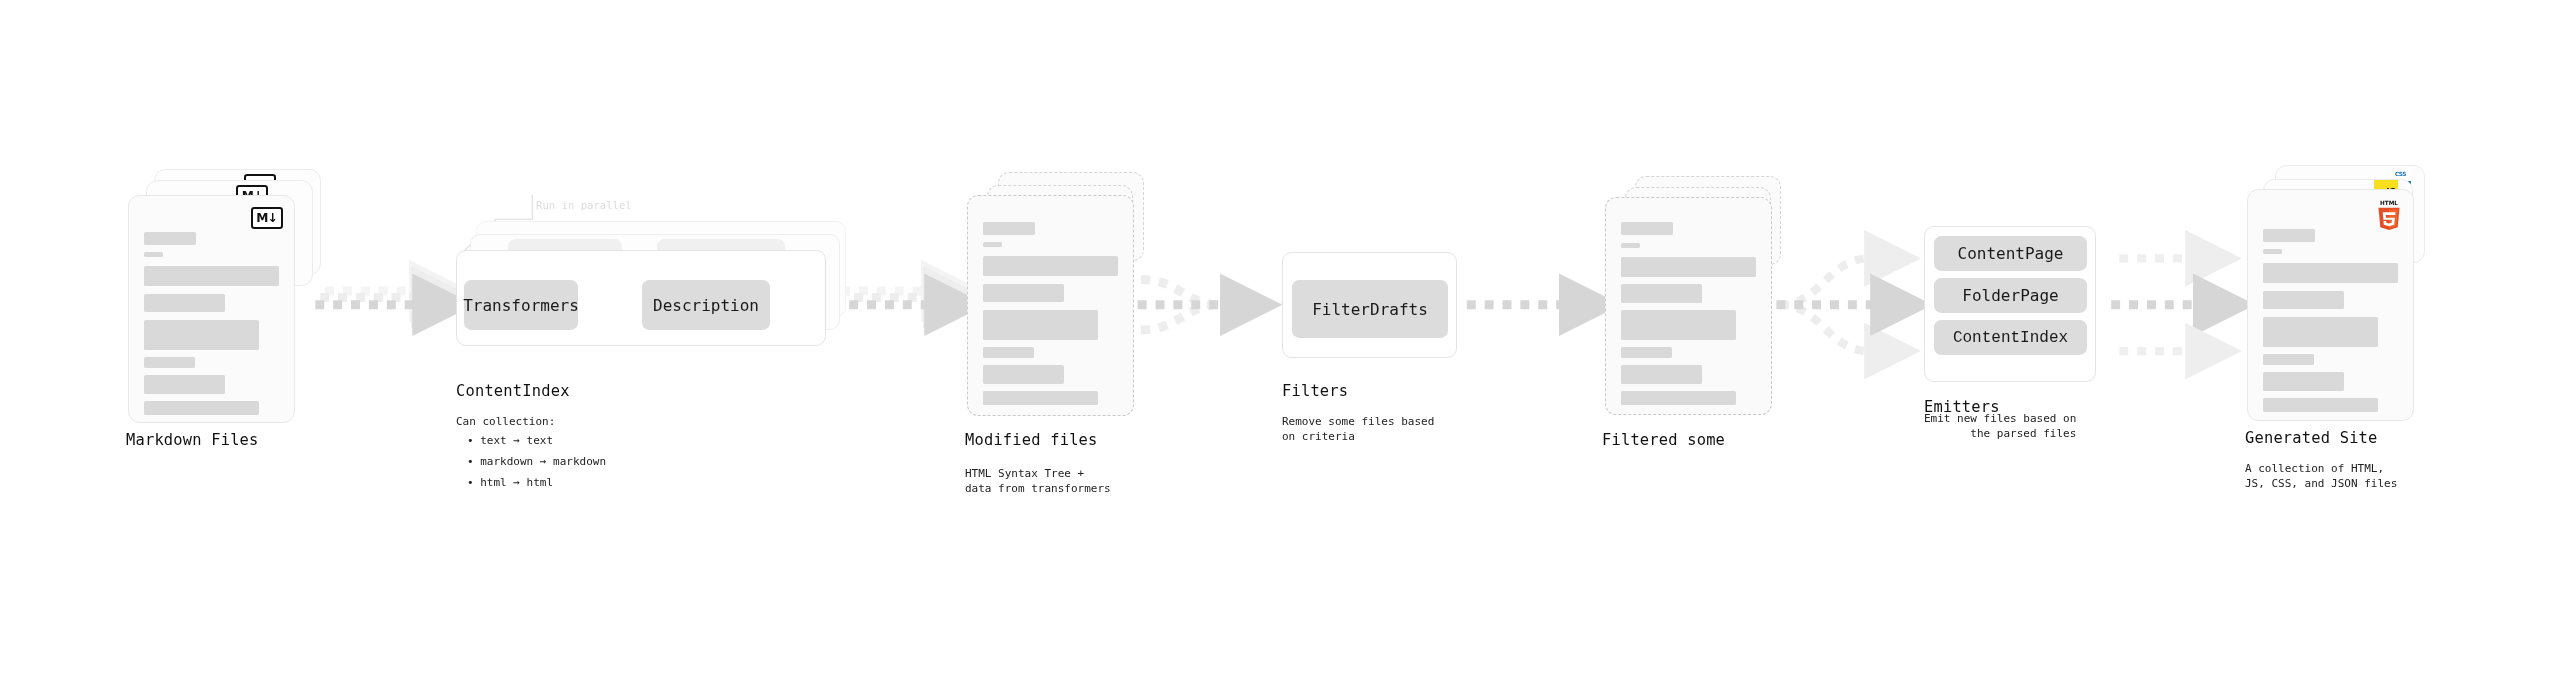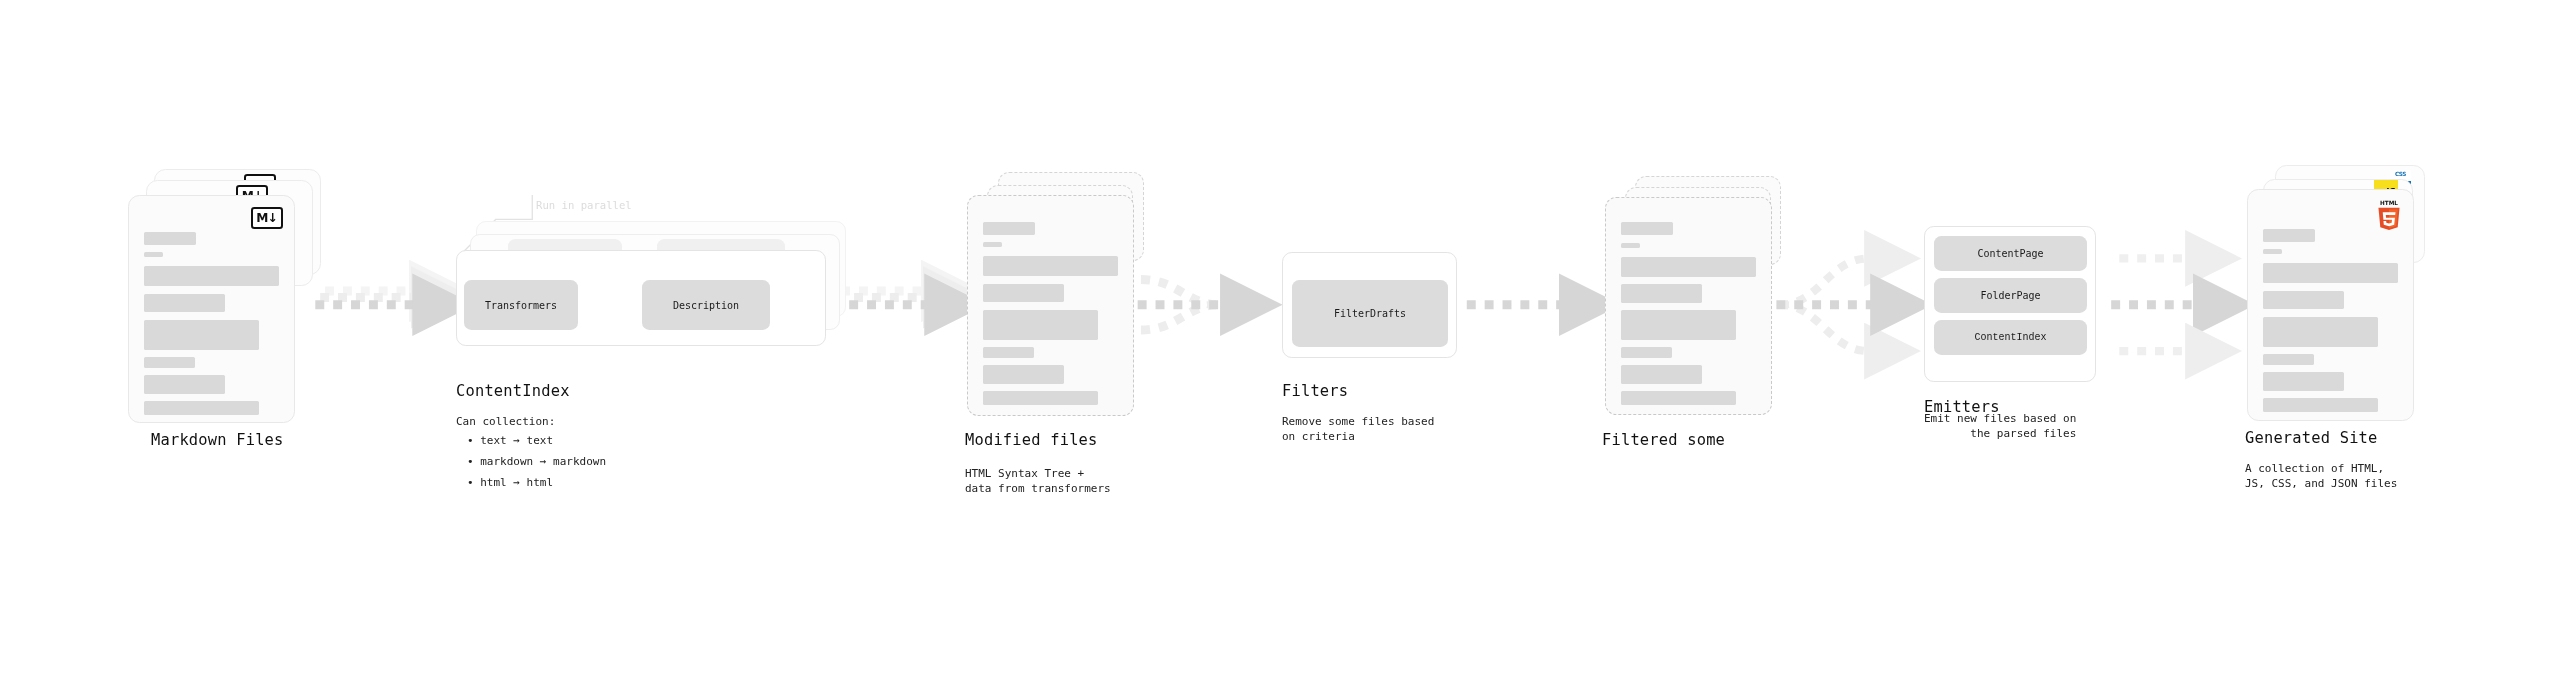--- a/index.html
+++ b/index.html
@@ -53,21 +53,21 @@
   
   .stagebox{
     position:absolute;box-sizing:border-box;
     border:1.3px solid #e4e4e4;border-radius:9.8px;background:#fff;
   }
   .stagebox.ghostlayer{background:#fdfdfd;border-color:#efefef;}
   .pill{
     position:absolute;box-sizing:border-box;
     background:#dcdcdc;border-radius:7.3px;
     display:flex;align-items:center;justify-content:center;
-    font-size:10px;color:#1a1a1a;white-space:nowrap;
+    font-size:16px;color:#1a1a1a;white-space:nowrap;
   }
   .pill.ghostpill{background:#e9e9e9;}
   .pill.ghostpill2{background:#f0f0f0;}
 
   
   .caption-title{position:absolute;font-size:15.4px;letter-spacing:0.2px;color:#111;white-space:nowrap;}
   .caption-sub{position:absolute;font-size:11px;line-height:14.6px;color:#222;white-space:pre;}
   .parallel-label{position:absolute;font-size:10.6px;color:#dcdcdc;white-space:nowrap;}
 
   
@@ -160,21 +160,21 @@
         <div class="bar" style="width:19.5px;height:4.9px;margin-bottom:9px;"></div>
         <div class="bar" style="width:100%;height:20.3px;"></div>
         <div class="bar" style="width:60%;height:18.7px;"></div>
         <div class="bar" style="width:85%;height:30px;"></div>
         <div class="bar" style="width:38%;height:10.6px;"></div>
         <div class="bar" style="width:60%;height:18.7px;"></div>
         <div class="bar" style="width:85%;height:14px;"></div>
       </div>
     </div>
 
-    <div class="caption-title" style="left:126px;top:431px;margin-left:25px;">Markdown Files</div>
+    <div class="caption-title" style="left:126px;top:431px;">Markdown Files</div>
   </div>
 
   <div>
     <div class="parallel-label" style="left:536px;top:199px;">Run in parallel</div>
 
     <div class="stagebox ghostlayer" style="left:476px;top:221px;width:370px;height:96px;border-color:#f2f2f2;"></div>
     <div class="stagebox ghostlayer" style="left:470px;top:234px;width:370px;height:96px;border-color:#eeeeee;"></div>
 
     <div class="pill ghostpill2" style="left:508px;top:239px;width:114px;height:50px;"></div>
     <div class="pill ghostpill2" style="left:657px;top:239px;width:128px;height:50px;"></div>
@@ -214,21 +214,21 @@
       </div>
     </div>
 
     <div class="caption-title" style="left:965px;top:431px;">Modified files</div>
     <div class="caption-sub" style="left:965px;top:467px;">HTML Syntax Tree +
 data from transformers</div>
   </div>
 
   <div>
     <div class="stagebox" style="left:1282px;top:252px;width:175px;height:106px;"></div>
-    <div class="pill" style="left:1292px;top:280px;width:156px;height:67px;align-items:center;">
+    <div class="pill" style="left:1292px;top:280px;width:156px;height:58px;align-items:center;">
       <span>FilterDrafts</span>
     </div>
 
     <div class="caption-title" style="left:1282px;top:382px;">Filters</div>
     <div class="caption-sub" style="left:1282px;top:415px;">Remove some files based
 on criteria</div>
   </div>
 
   <div>
     <div class="ghost dashed" style="left:1635px;top:176px;width:146px;height:89px;"></div>

